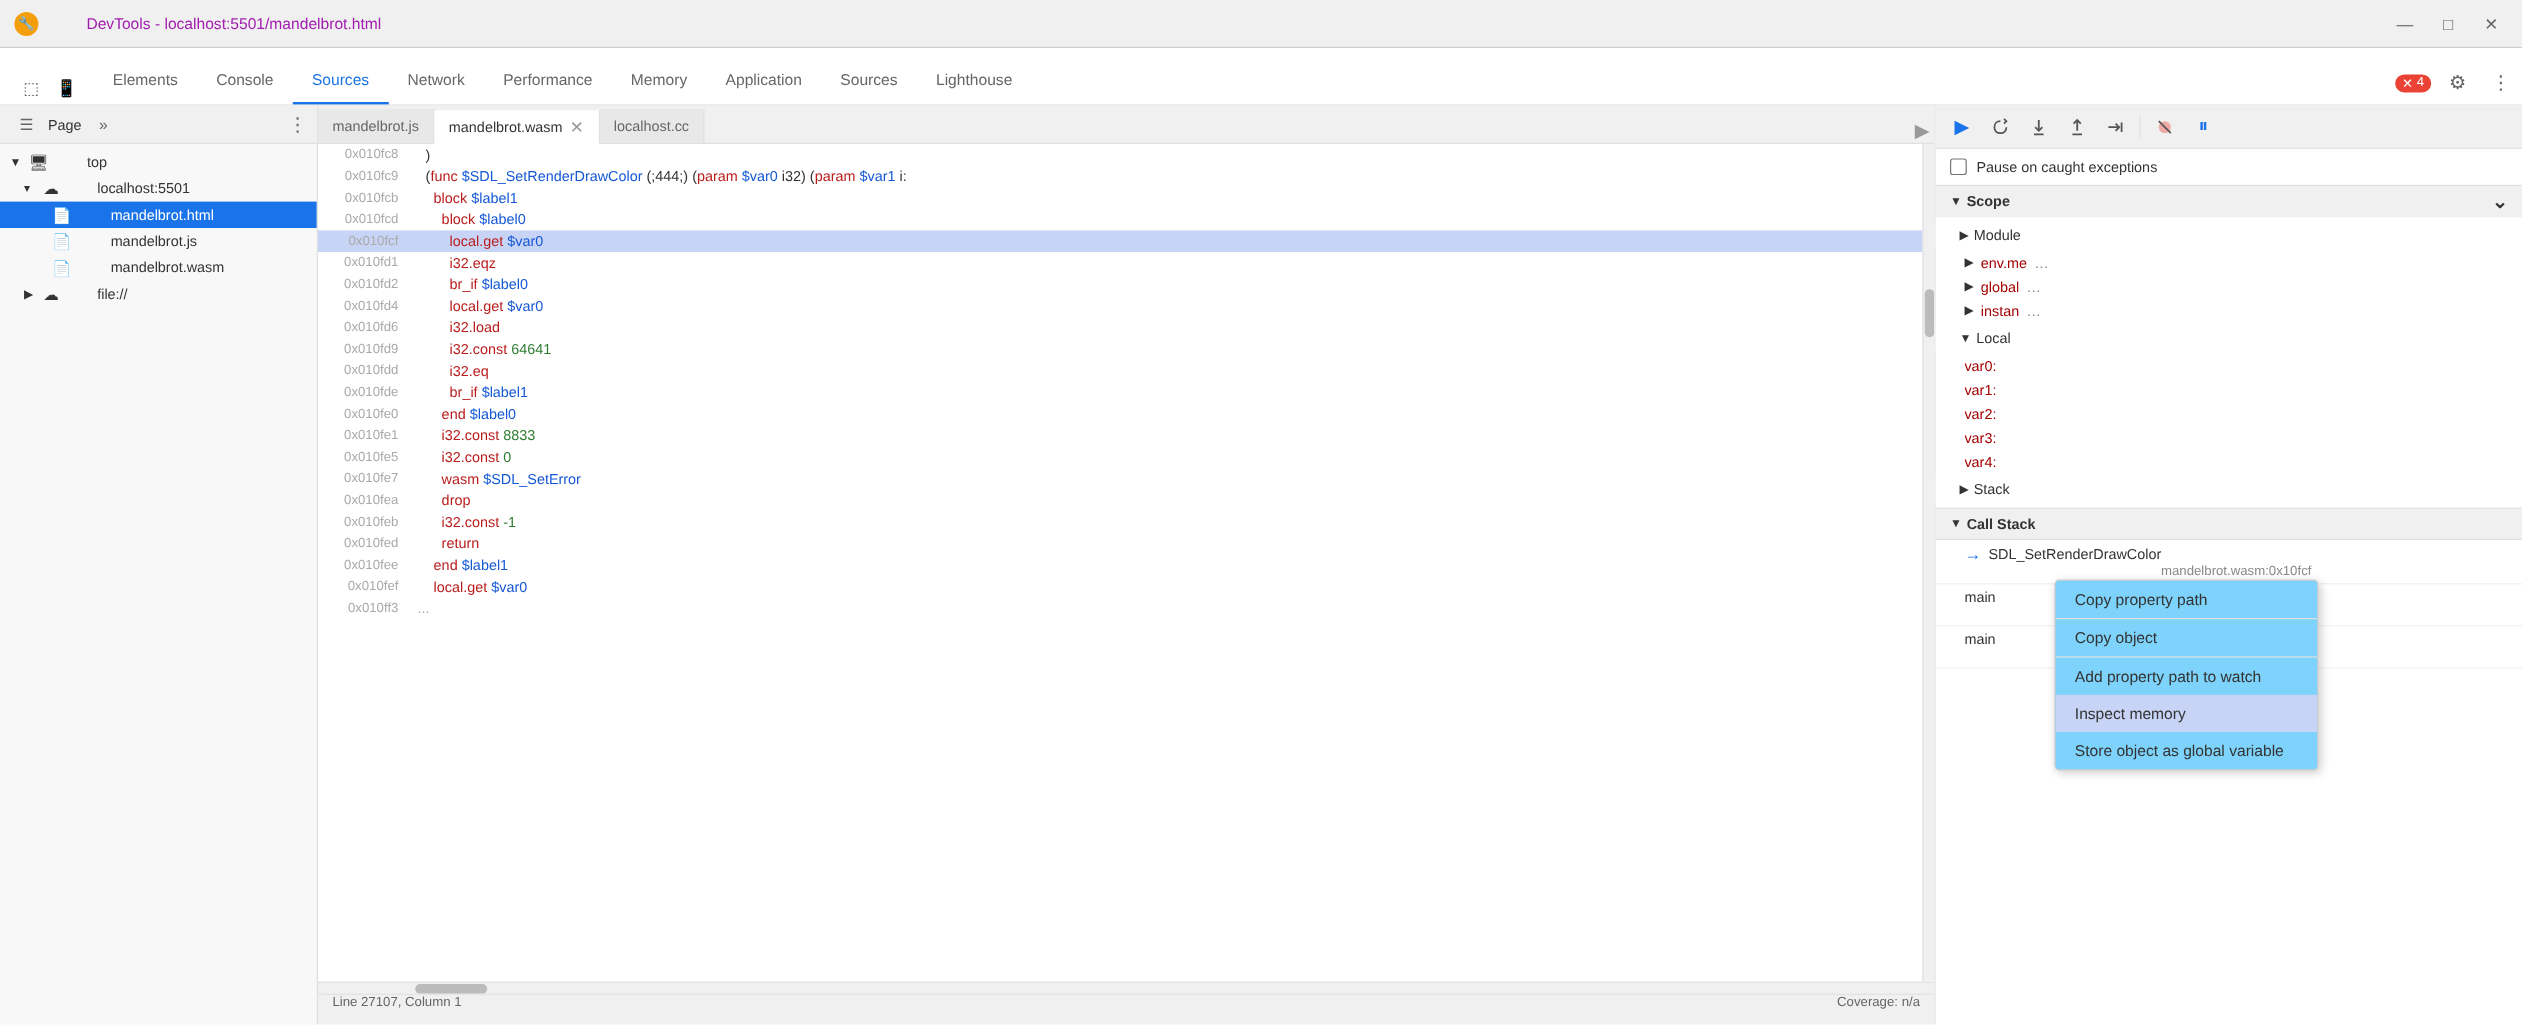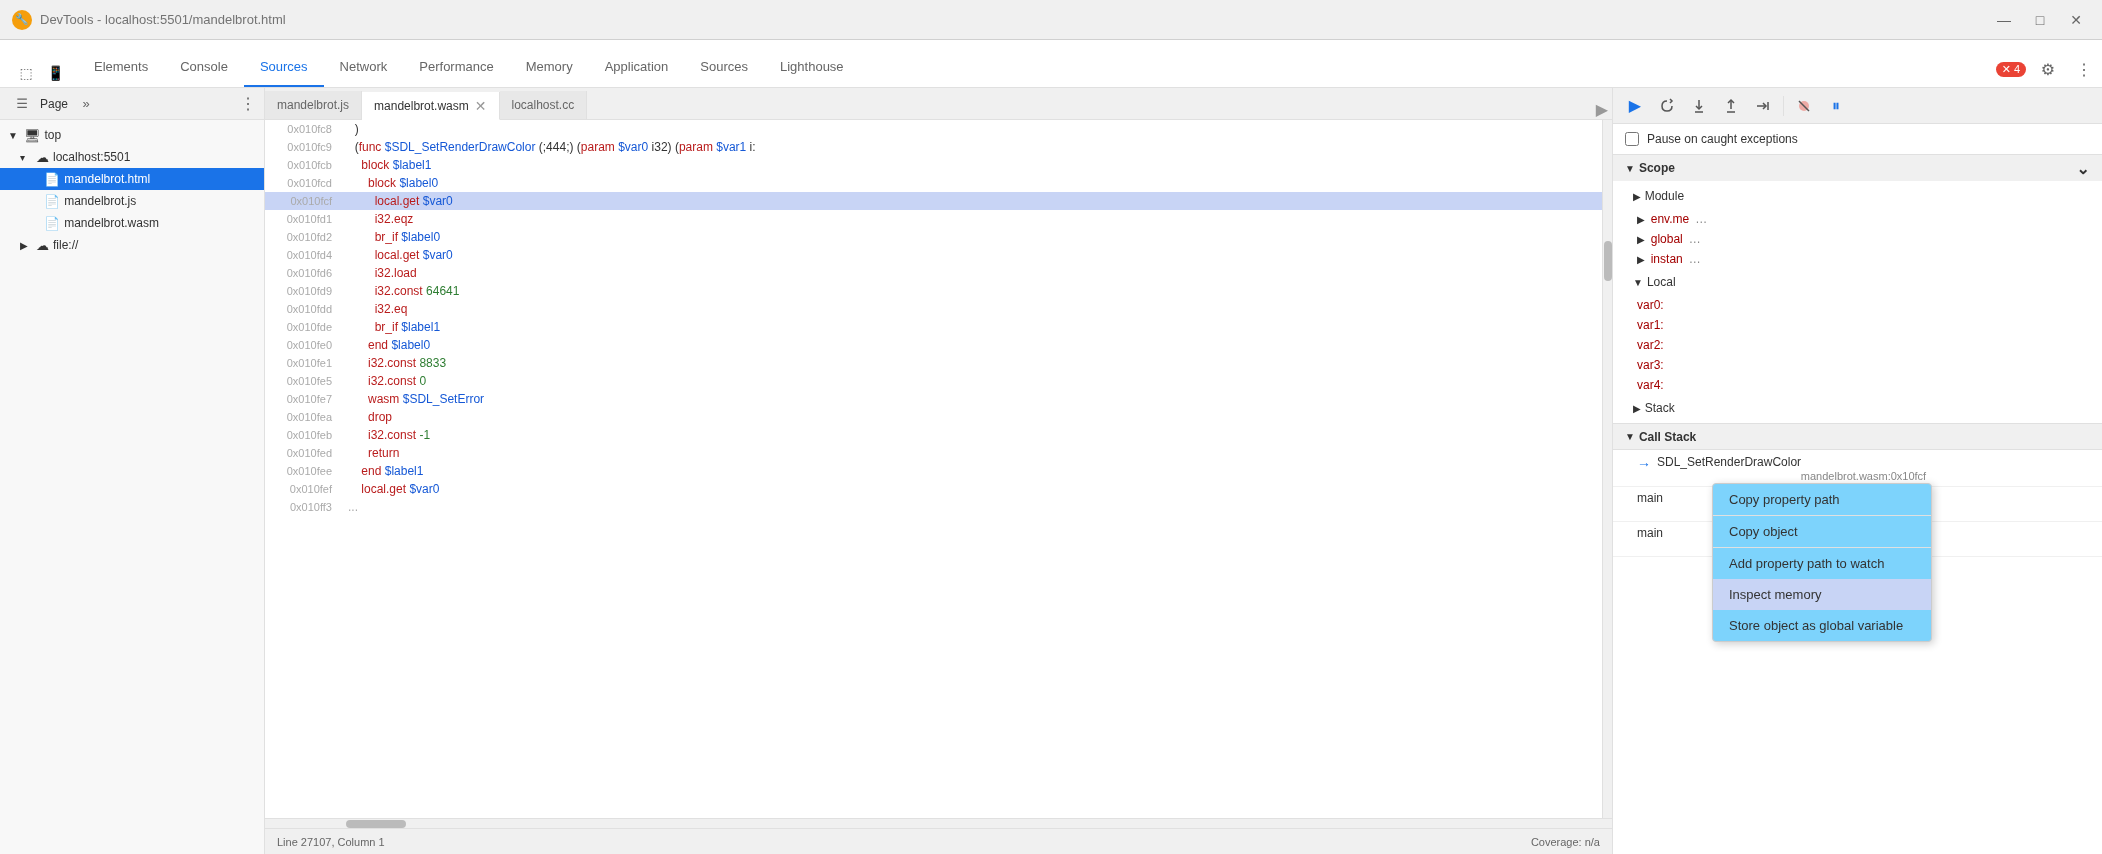--- a/index.html
+++ b/index.html
@@ -9,21 +9,21 @@
     .titlebar {
       height: 40px;
       background: #f0f0f0;
       display: flex;
       align-items: center;
       padding: 0 12px;
       border-bottom: 1px solid #d0d0d0;
       gap: 8px;
     }
     .titlebar-icon { width: 20px; height: 20px; background: #f59e0b; border-radius: 50%; flex-shrink: 0; display: flex; align-items: center; justify-content: center; font-size: 11px; }
-    .titlebar-title { font-size: 13px; color: #737373; flex: 1; }
+    .titlebar-title { font-size: 13px; color: #a21caf; flex: 1; margin-left: 32px; }
     .titlebar-controls { display: flex; gap: 8px; }
     .titlebar-btn { width: 28px; height: 28px; display: flex; align-items: center; justify-content: center; cursor: pointer; font-size: 14px; color: #666; border: none; background: transparent; }
 
     
     .tabbar {
       height: 48px;
       background: #ffffff;
       display: flex;
       align-items: flex-end;
       border-bottom: 1px solid #e0e0e0;
@@ -98,21 +98,21 @@
       align-items: center;
       padding: 2px 8px;
       cursor: pointer;
       font-size: 12px;
       height: 22px;
       gap: 4px;
     }
     .tree-item.selected { background: #1a73e8; color: white; }
     .tree-arrow { font-size: 10px; width: 12px; flex-shrink: 0; }
     .tree-icon { font-size: 13px; flex-shrink: 0; }
-    .tree-label { font-size: 12px; }
+    .tree-label { font-size: 12px; margin-left: 28px; }
 
     
     .editor-area {
       flex: 1;
       display: flex;
       flex-direction: column;
       overflow: hidden;
     }
 
     
@@ -174,21 +174,21 @@
     .fn-name { color: #1558d6; }
     .param { color: #1558d6; }
     .num { color: #2e7d32; }
 
     
     .editor-statusbar {
       height: 26px;
       background: #f0f0f0;
       border-top: 1px solid #e0e0e0;
       display: flex;
-      align-items: center;
+      align-items: flex-start;
       padding: 0 12px;
       font-size: 11px;
       color: #666;
       gap: 20px;
       flex-shrink: 0;
     }
     .editor-statusbar-right { margin-left: auto; }
 
     
     .code-scrollbar { width: 10px; background: #f0f0f0; border-left: 1px solid #e0e0e0; flex-shrink: 0; position: relative; }

